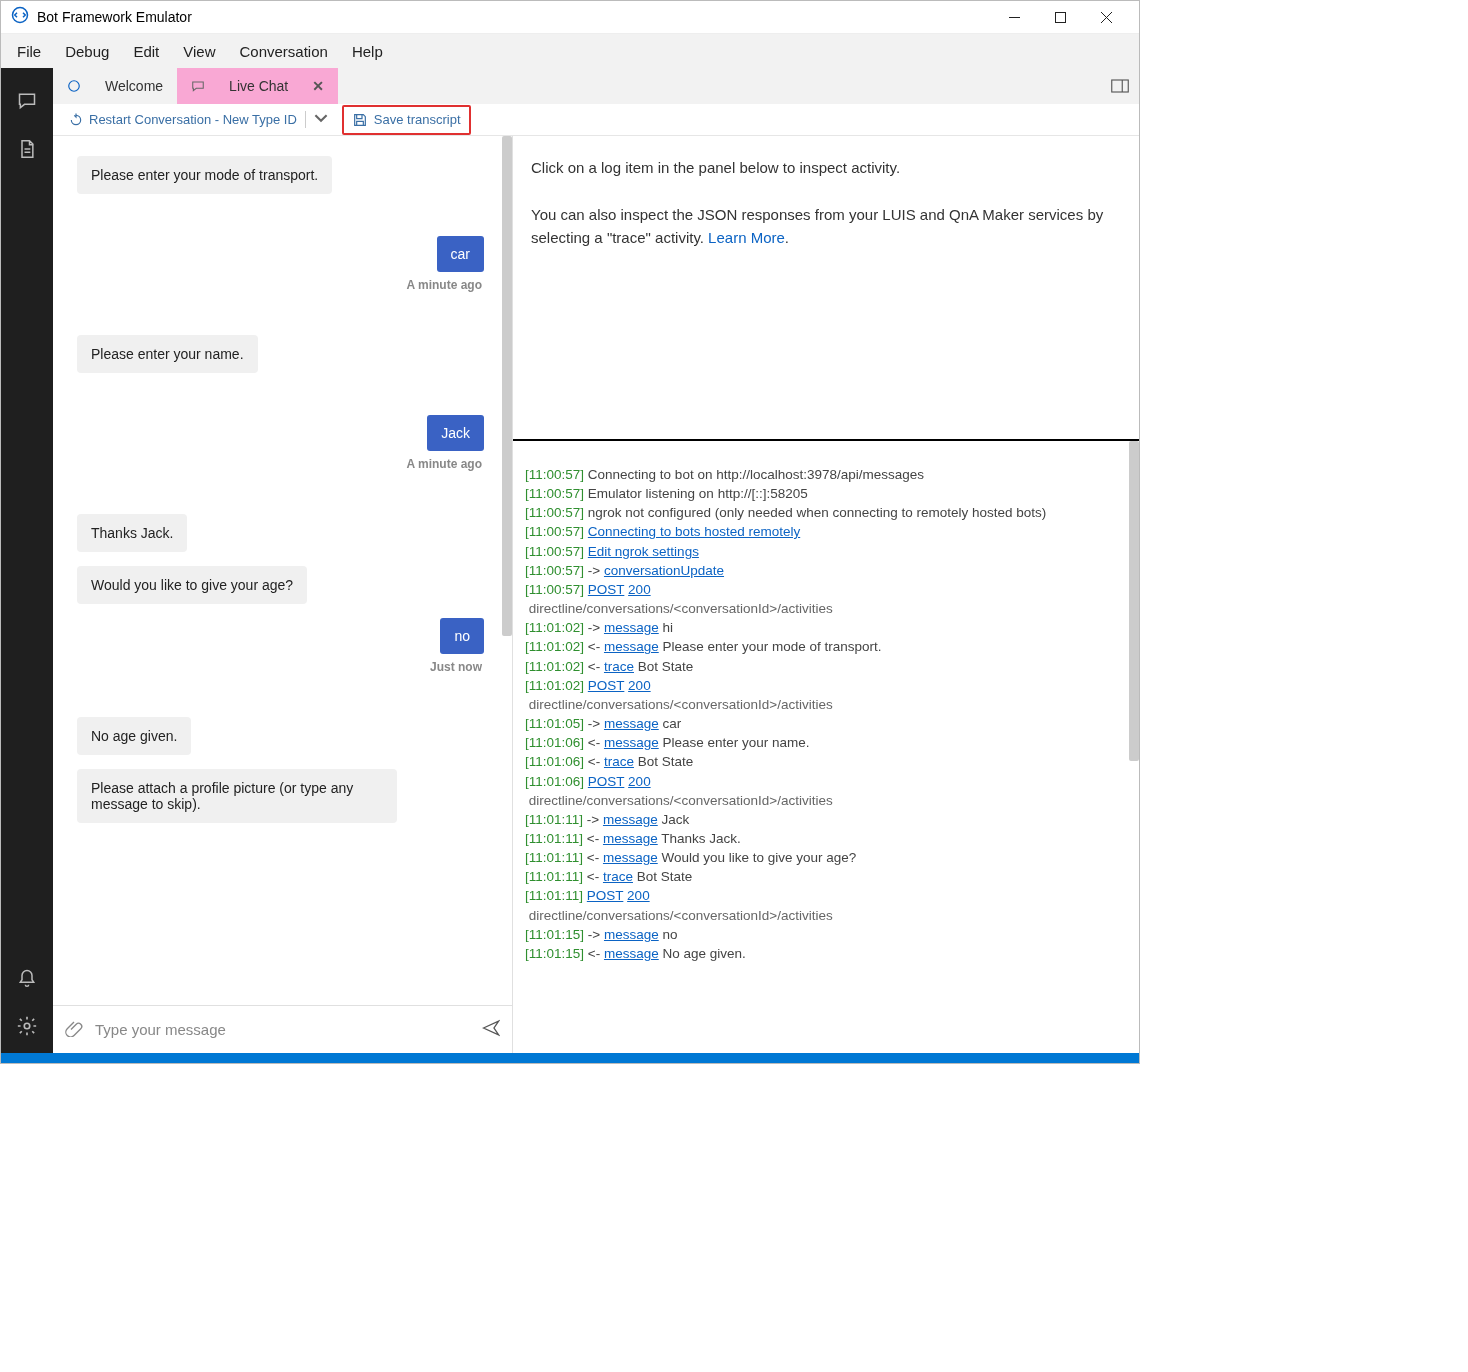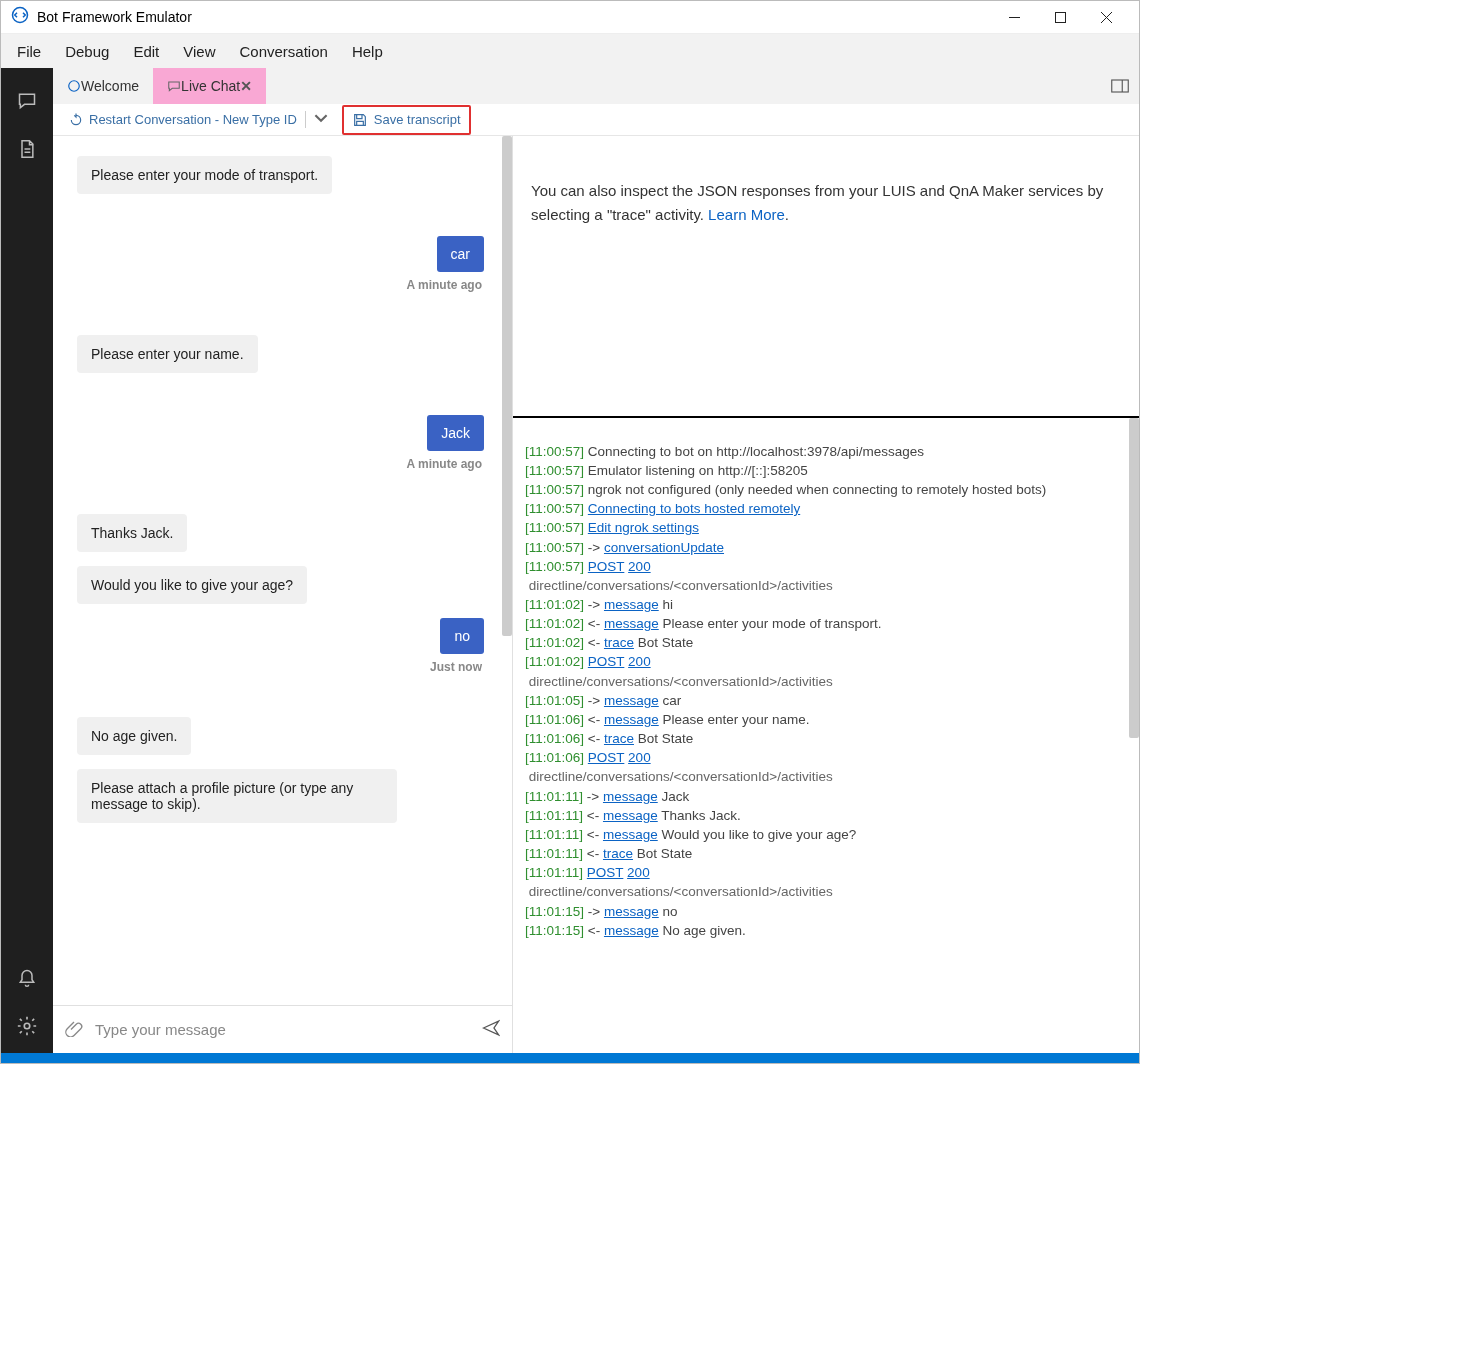--- a/index.html
+++ b/index.html
@@ -22,21 +22,21 @@
   .body { flex: 1; display: flex; min-height: 0; }
   .sidebar { width: 52px; background: #1f1f1f; display: flex; flex-direction: column; align-items: center; padding-top: 12px; }
   .sidebar .sicon { width: 52px; height: 42px; display: flex; align-items: center; justify-content: center; margin-bottom: 6px; }
   .sidebar .sicon svg { stroke: #bbb; fill: none; }
   .sidebar .spacer { flex: 1; }
 
   .main { flex: 1; display: flex; flex-direction: column; min-width: 0; }
 
   
   .tabs { height: 36px; background: #f2f2f2; display: flex; align-items: stretch; position: relative; }
-  .tab { display: flex; align-items: center; padding: 0 14px; gap: 0; font-size: 14px; color: #333; position: relative; }
+  .tab { display: flex; align-items: center; padding: 0 14px; gap: 24px; font-size: 14px; color: #333; position: relative; }
   .tab.active { background: #f9a8d4; }
   .tab .ticon { display: inline-flex; }
   .tab .ticon svg { width: 14px; height: 14px; }
   .tab .close { color: #555; font-weight: bold; font-size: 14px; }
   .tabs .panel-right { margin-left: auto; display:flex; align-items:center; padding-right:10px; }
   .tabs .panel-right svg { width:18px; height:14px; stroke:#555; }
 
   
   .toolbar { height: 32px; display: flex; align-items: center; padding: 0 16px; gap: 14px; border-bottom: 1px solid #e6e6e6; }
   .toolbar .restart { display: flex; align-items: center; gap: 6px; color: #3a6fa5; font-size: 13px; }
@@ -235,20 +235,21 @@
                 </svg></span>
             <div class="placeholder">Type your message</div>
             <span class="send"><svg viewBox="0 0 24 24">
                   <path d="M2 12l20-9-6 9 6 9z" fill="none" stroke="#555" stroke-width="1.8"></path>
                 </svg></span>
           </div>
         </div>
 
         <div class="right-col">
           <div class="inspector">
+            <p>Click on a log item in the panel below to inspect activity.</p>
             <br>
             <p>
               <span>You can also inspect the JSON responses from your LUIS and QnA Maker services by selecting a "trace" activity. </span><a href="#"><span>Learn More</span></a>.
             </p>
           </div>
           <div class="inspector-gap"></div>
           <div class="log" id="log"><div><span class="ts-b">[11:00:57]</span> Connecting to bot on http://localhost:3978/api/messages</div><div><span class="ts-b">[11:00:57]</span> Emulator listening on http://[::]:58205</div><div><span class="ts-b">[11:00:57]</span> ngrok not configured (only needed when connecting to remotely hosted bots)</div><div><span class="ts-b">[11:00:57]</span> <a>Connecting to bots hosted remotely</a></div><div><span class="ts-b">[11:00:57]</span> <a>Edit ngrok settings</a></div><div><span class="ts-b">[11:00:57]</span> -&gt; <a>conversationUpdate</a></div><div><span class="ts-b">[11:00:57]</span> <a>POST</a> <a>200</a></div><div class="sub"> directline/conversations/&lt;conversationId&gt;/activities</div><div><span class="ts-b">[11:01:02]</span> -&gt; <a>message</a> hi</div><div><span class="ts-b">[11:01:02]</span> &lt;- <a>message</a> Please enter your mode of transport.</div><div><span class="ts-b">[11:01:02]</span> &lt;- <a>trace</a> Bot State</div><div><span class="ts-b">[11:01:02]</span> <a>POST</a> <a>200</a></div><div class="sub"> directline/conversations/&lt;conversationId&gt;/activities</div><div><span class="ts-b">[11:01:05]</span> -&gt; <a>message</a> car</div><div><span class="ts-b">[11:01:06]</span> &lt;- <a>message</a> Please enter your name.</div><div><span class="ts-b">[11:01:06]</span> &lt;- <a>trace</a> Bot State</div><div><span class="ts-b">[11:01:06]</span> <a>POST</a> <a>200</a></div><div class="sub"> directline/conversations/&lt;conversationId&gt;/activities</div><div><span class="ts-b">[11:01:11]</span> -&gt; <a>message</a> Jack</div><div><span class="ts-b">[11:01:11]</span> &lt;- <a>message</a> Thanks Jack.</div><div><span class="ts-b">[11:01:11]</span> &lt;- <a>message</a> Would you like to give your age?</div><div><span class="ts-b">[11:01:11]</span> &lt;- <a>trace</a> Bot State</div><div><span class="ts-b">[11:01:11]</span> <a>POST</a> <a>200</a></div><div class="sub"> directline/conversations/&lt;conversationId&gt;/activities</div><div><span class="ts-b">[11:01:15]</span> -&gt; <a>message</a> no</div><div><span class="ts-b">[11:01:15]</span> &lt;- <a>message</a> No age given.</div>
             <div class="log-scrollbar"><div class="log-thumb"></div></div>
           </div>
         </div>

